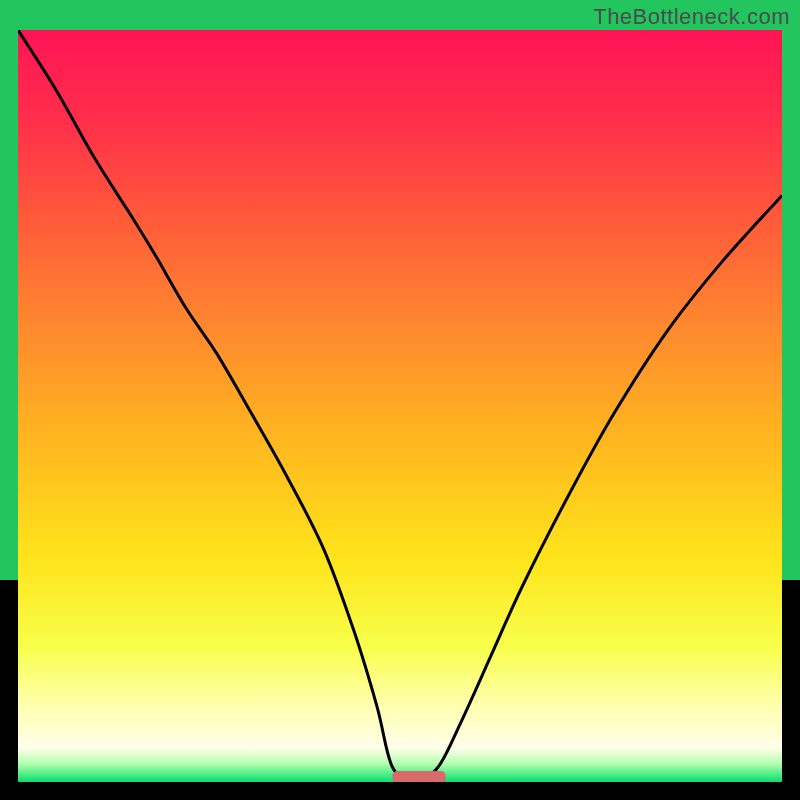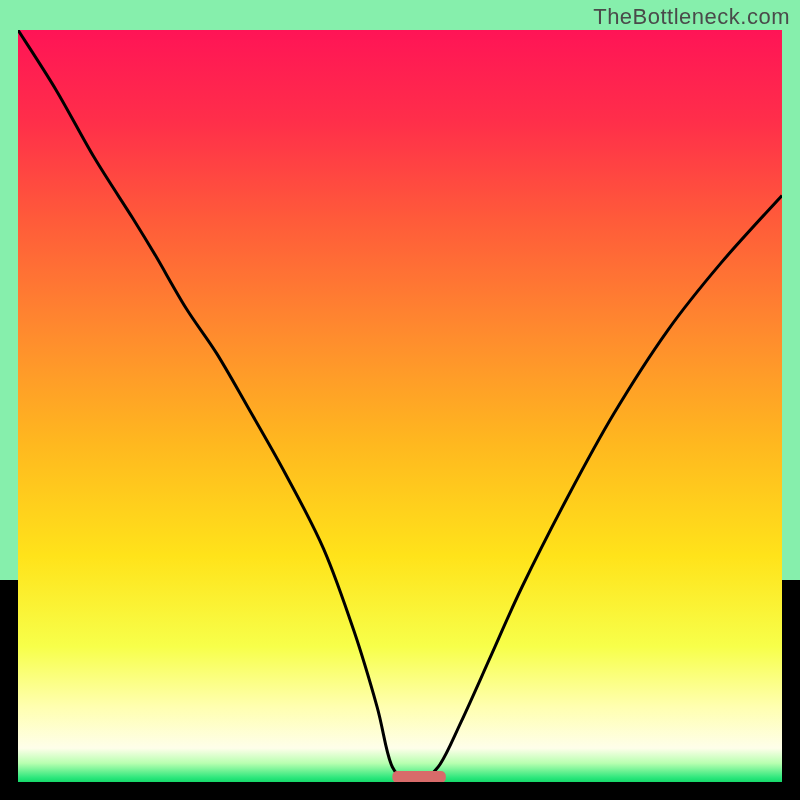--- a/index.html
+++ b/index.html
@@ -8,21 +8,21 @@
     width: 800px;
     height: 800px;
     background: #000;
     overflow: hidden;
     font-family: Arial, Helvetica, sans-serif;
   }
   .frame {
     position: relative;
     width: 800px;
     height: 580px;
-    background: #86efac;
+    background: #22c55e;
   }
   .watermark {
     position: absolute;
     top: 4px;
     right: 10px;
     color: #4a4a4a;
     font-size: 22px;
     font-weight: 500;
     letter-spacing: 0.5px;
     z-index: 5;

